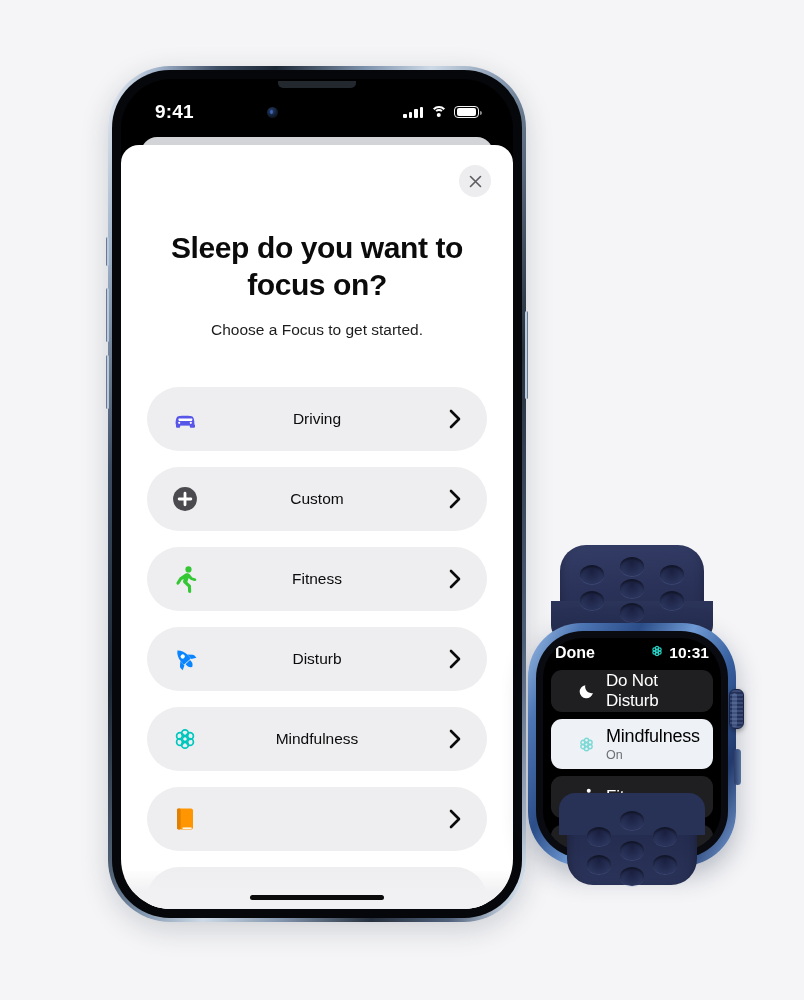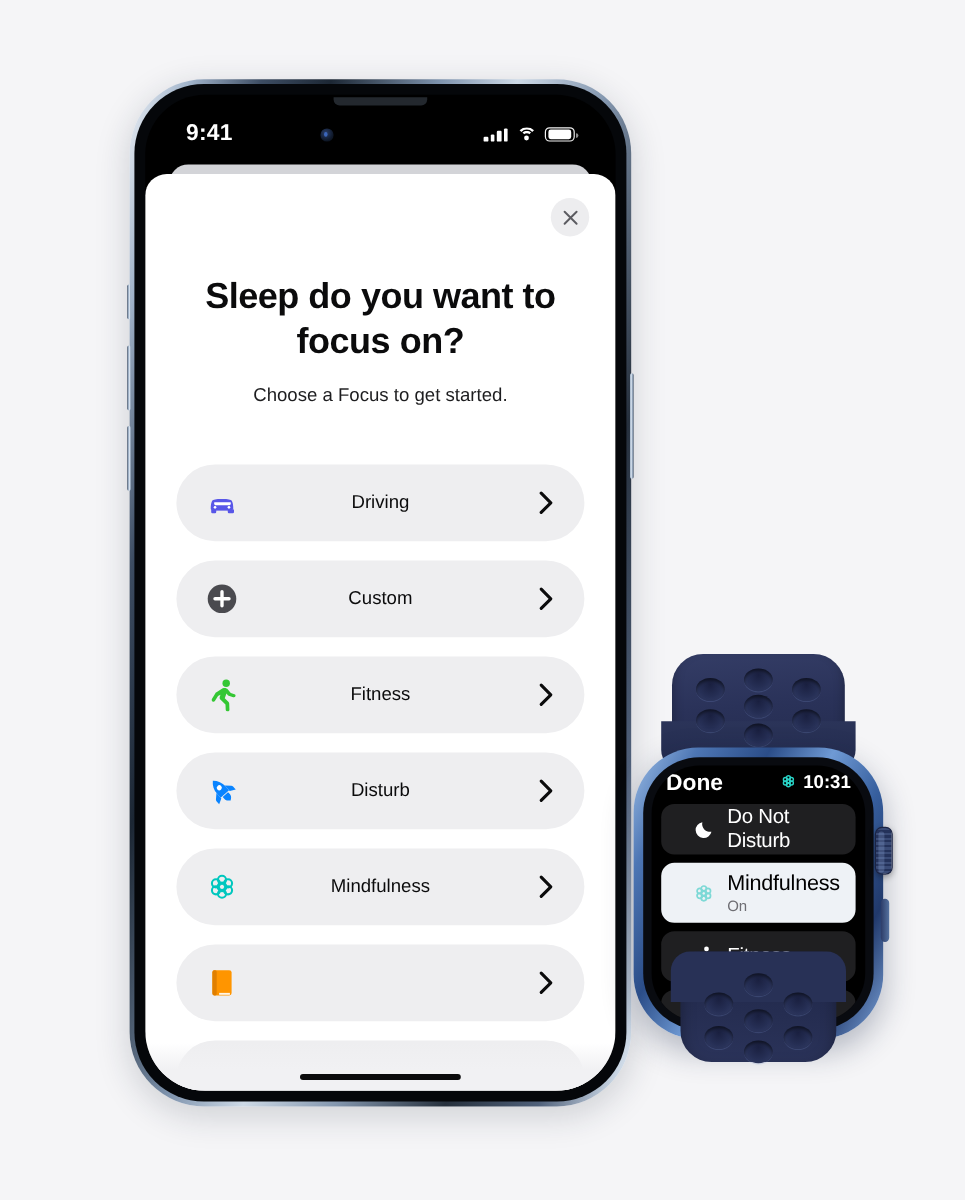--- a/index.html
+++ b/index.html
@@ -195,21 +195,21 @@
     background: #090b10; padding: 7px;
   }
   .watch-screen {
     position: relative; width: 100%; height: 100%; border-radius: 40px;
     background: #000; overflow: hidden; padding: 0 8px;
   }
   .w-status {
     display: flex; align-items: center; justify-content: space-between;
     height: 30px; padding: 0 4px; color: #fff;
   }
-  .w-done { font-size: 19px; font-weight: 700; }
+  .w-done { font-size: 16px; font-weight: 700; }
   .w-right { display: flex; align-items: center; gap: 5px; }
   .w-time { font-size: 15.5px; font-weight: 700; }
   .w-rows { margin-top: 2px; }
   .w-row {
     height: 42px; margin-bottom: 7px; border-radius: 11px;
     background: #1f1f21; display: flex; align-items: center;
     padding-left: 24px; gap: 9px; color: #fff; cursor: pointer;
   }
   .w-row.active { background: #eef2f6; color: #000; height: 50px; align-items: center; }
   .w-row .w-ico { width: 22px; display:flex; align-items:center; justify-content:center; flex: 0 0 22px;}

